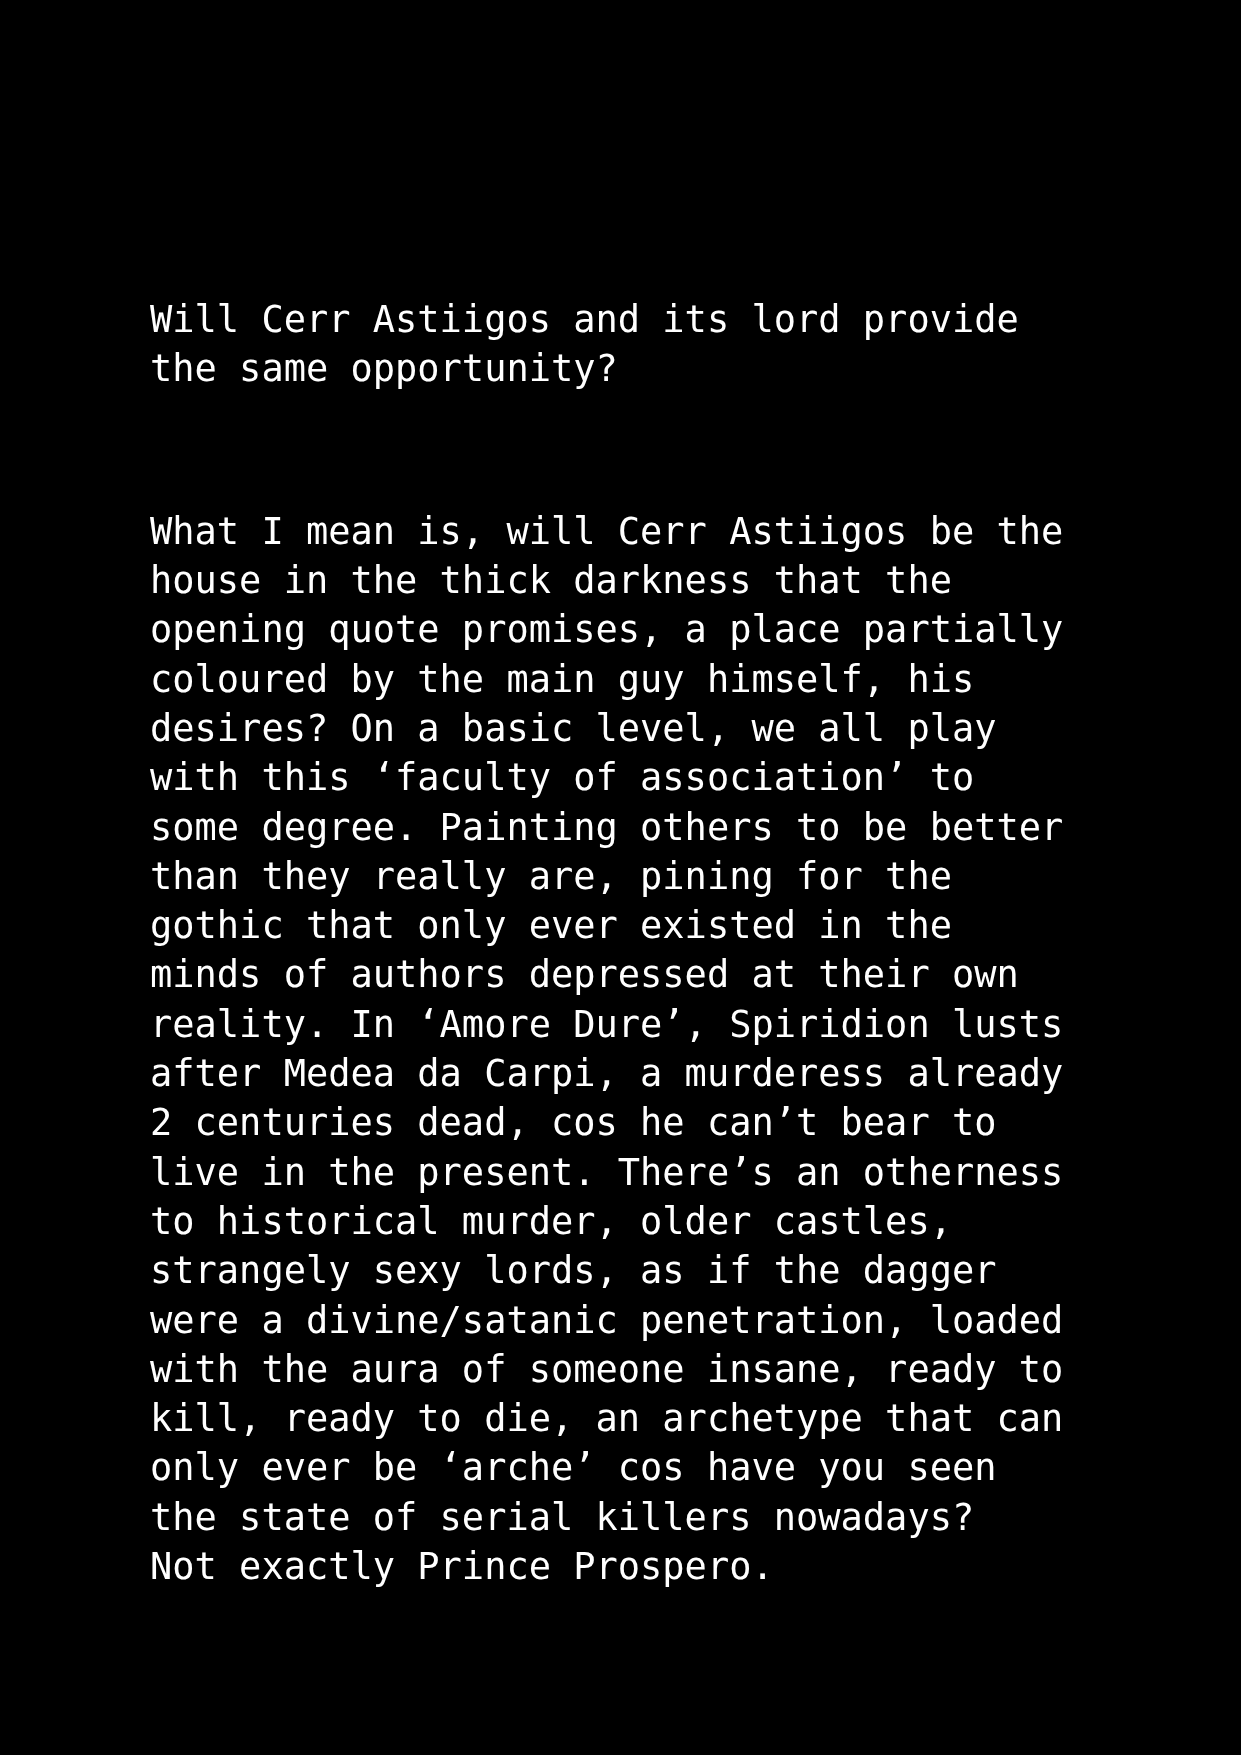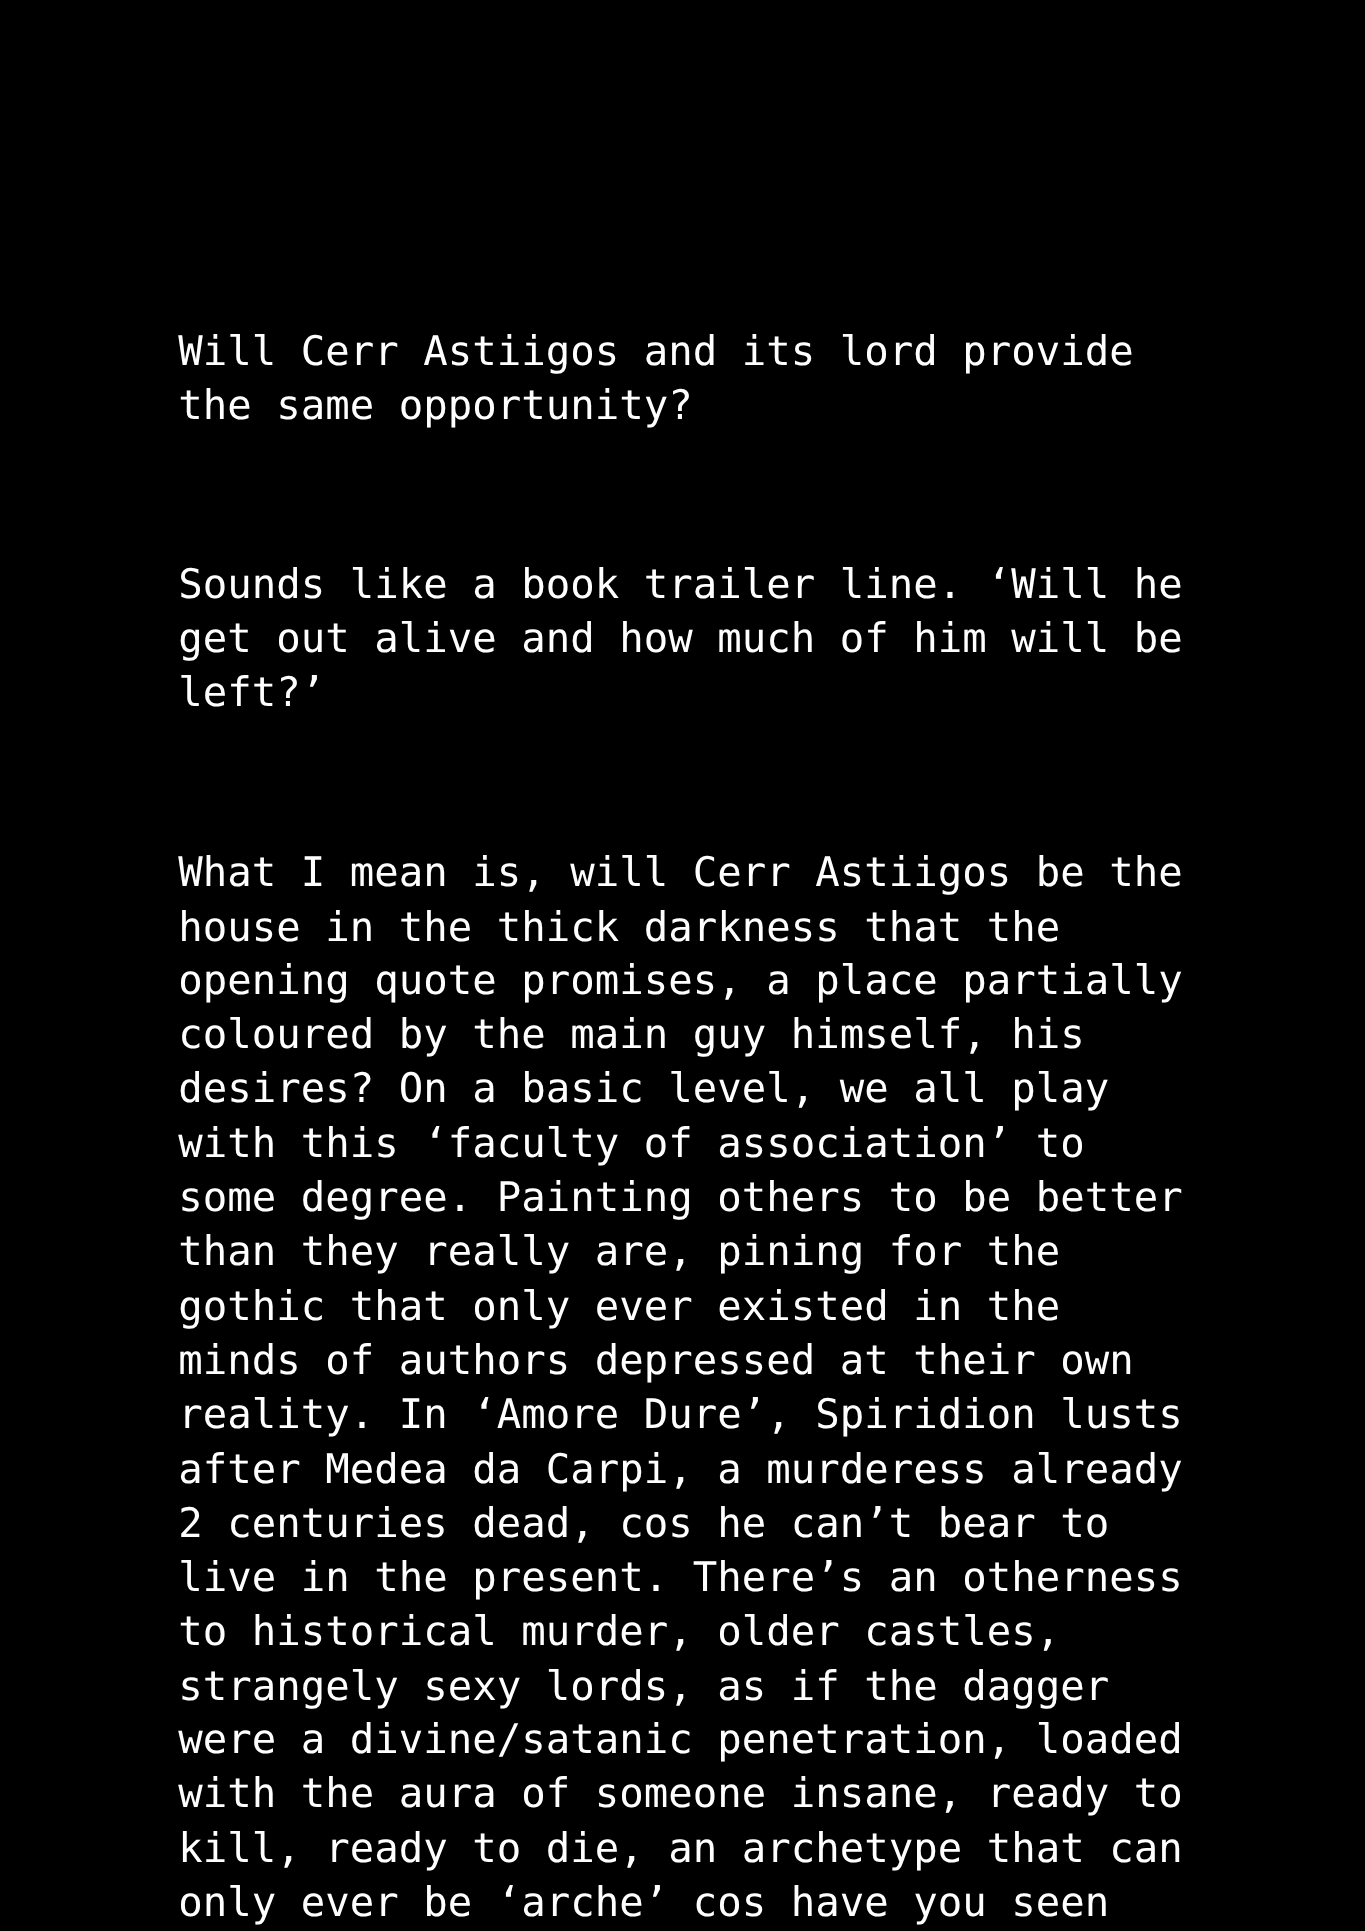--- a/index.html
+++ b/index.html
@@ -25,37 +25,34 @@
     top: 196px;
     width: 940px;
     color: #ffffff;
     font-size: 37px;
     line-height: 49.3px;
     white-space: pre;        
     letter-spacing: 0;
     font-weight: 400;
   }
   .text-block p {
-    margin: 0 0 15px 12px;      
+    margin: 0 0 15px 0;      
     padding: 0;
   }
   .text-block p:last-child {
     margin-bottom: 0;
   }
 </style>
 </head>
 <body>
 
 <main class="page">
   <div class="text-block">
     <p>Will Cerr Astiigos and its lord provide
 the same opportunity?</p>
-    <p>Sounds like a book trailer line. ‘Will he
-get out alive and how much of him will be
-left?’</p>
     <p>What I mean is, will Cerr Astiigos be the
 house in the thick darkness that the
 opening quote promises, a place partially
 coloured by the main guy himself, his
 desires? On a basic level, we all play
 with this ‘faculty of association’ to
 some degree. Painting others to be better
 than they really are, pining for the
 gothic that only ever existed in the
 minds of authors depressed at their own

